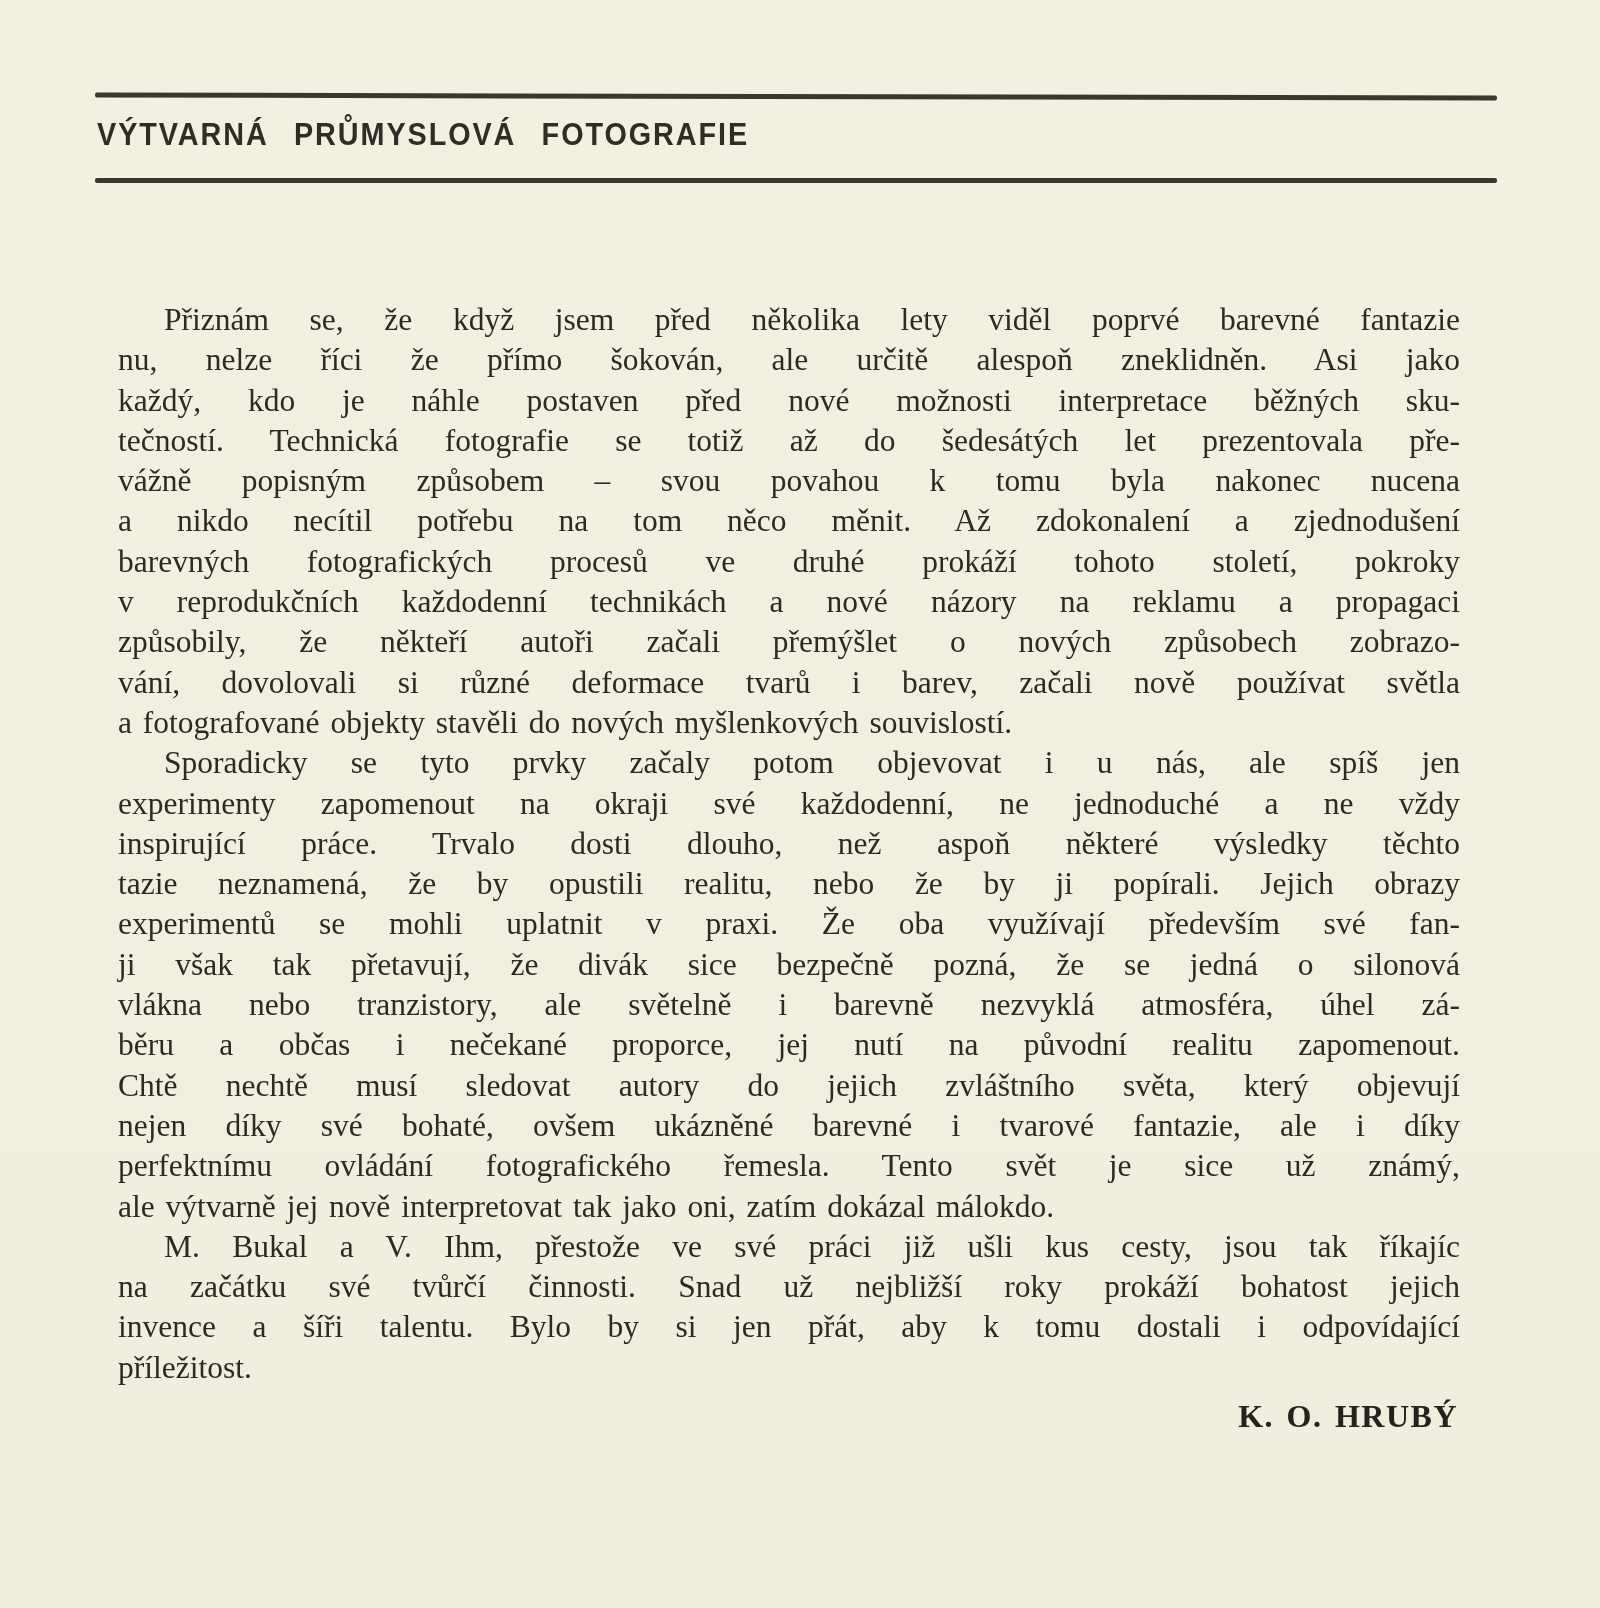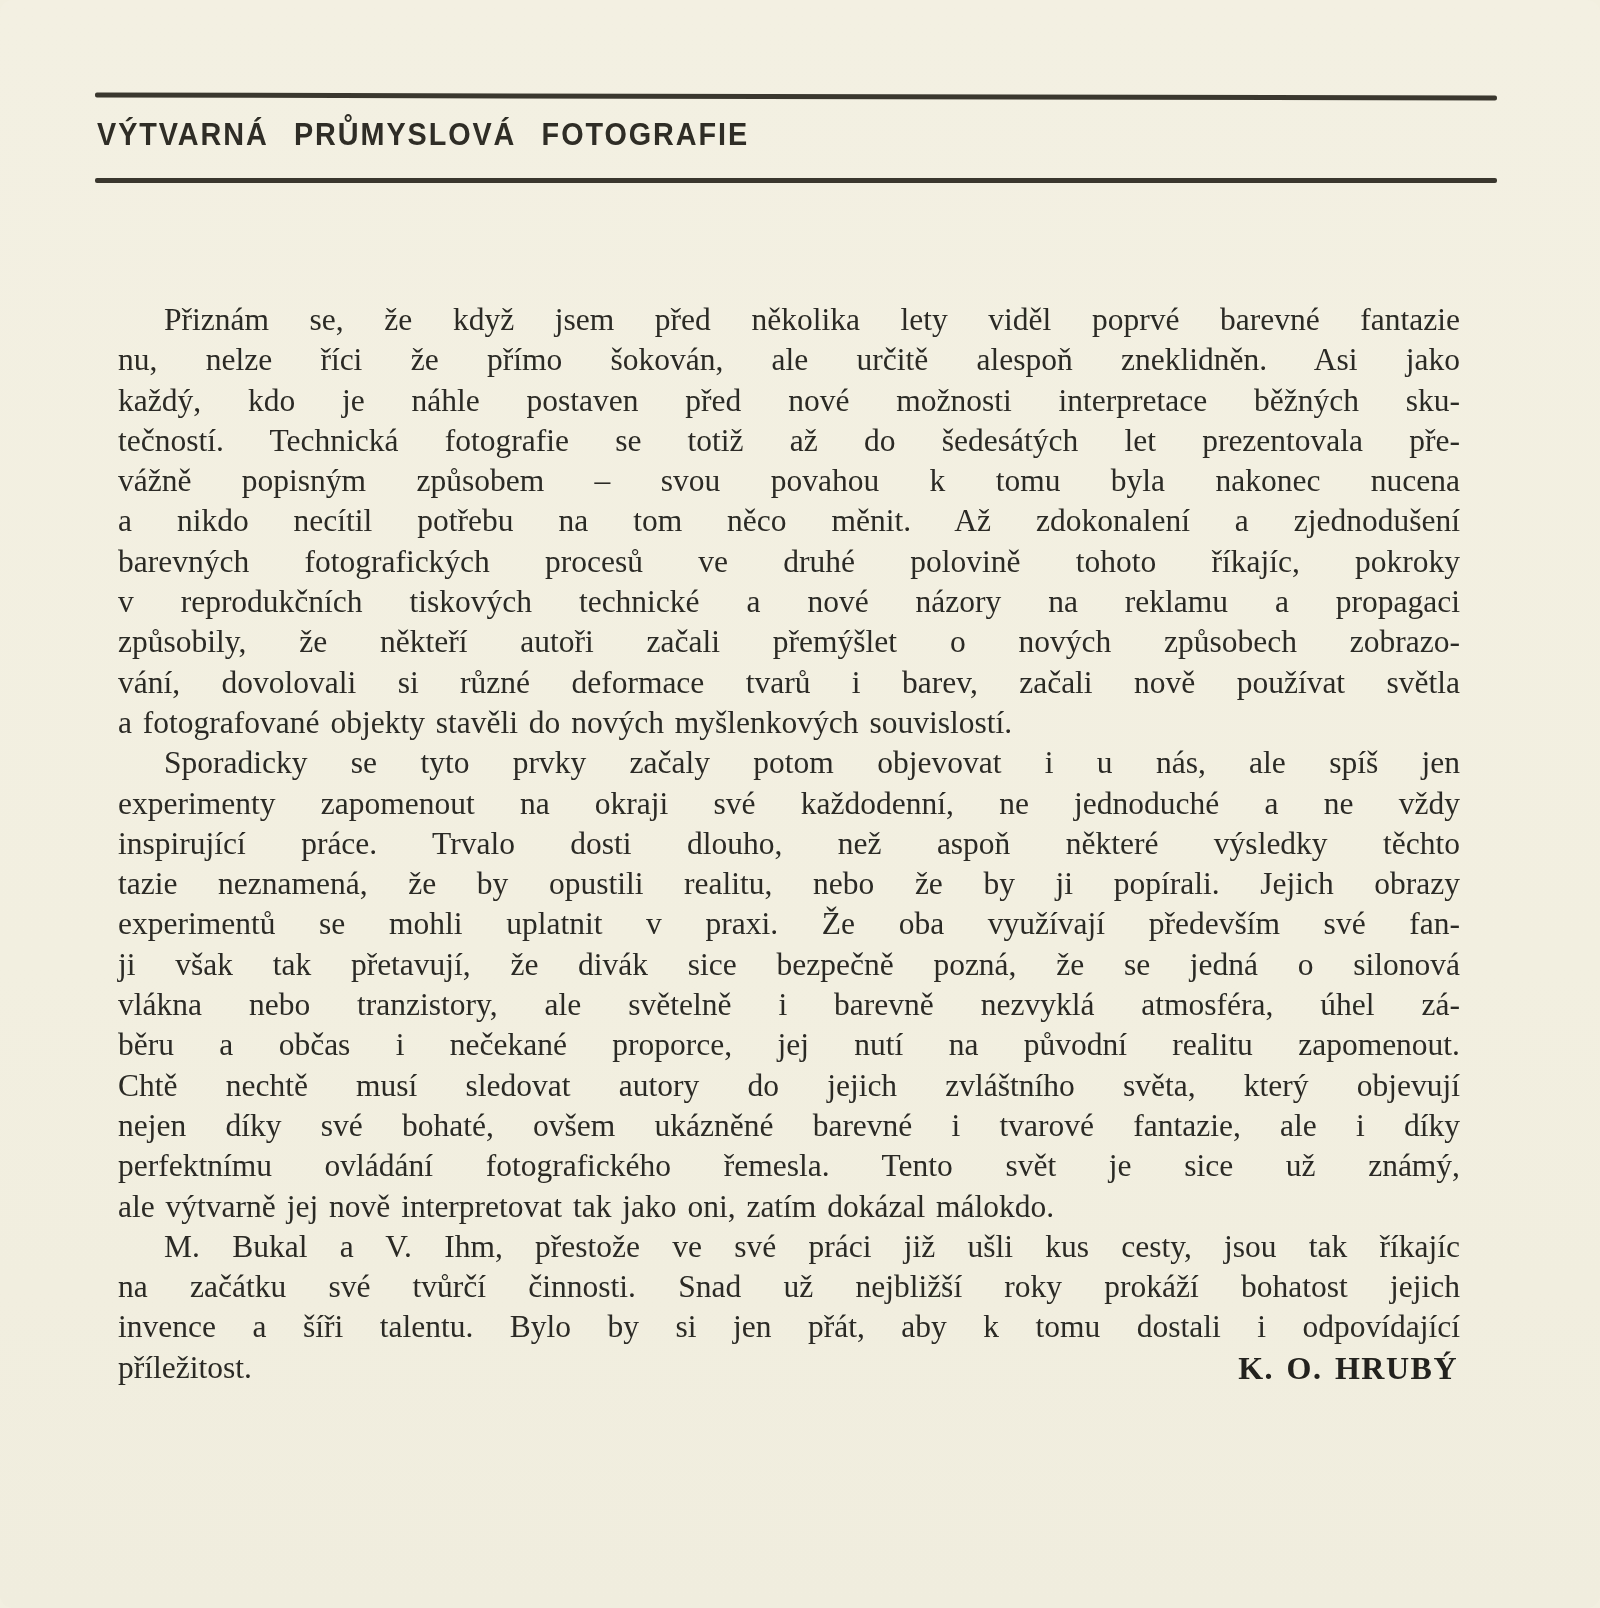--- a/index.html
+++ b/index.html
@@ -69,39 +69,40 @@
   .line.indent {
     text-indent: 46px;
   }
   .signature {
     float: right;
     font-weight: 700;
     font-size: 32px;
     letter-spacing: 1.5px;
     color: #23221e;
     margin-right: 2px;
+    margin-top: 48px;
   }
 </style>
 </head>
 <body>
 
 <div class="page">
   <div class="rule top"></div>
   <div class="page-title">VÝTVARNÁ PRŮMYSLOVÁ FOTOGRAFIE</div>
   <div class="rule bottom"></div>
 
   <div class="article-body">
       <div class="line indent">Přiznám se, že když jsem před několika lety viděl poprvé barevné fantazie</div>
       <div class="line">nu, nelze říci že přímo šokován, ale určitě alespoň zneklidněn. Asi jako</div>
       <div class="line">každý, kdo je náhle postaven před nové možnosti interpretace běžných sku-</div>
       <div class="line">tečností. Technická fotografie se totiž až do šedesátých let prezentovala pře-</div>
       <div class="line">vážně popisným způsobem – svou povahou k tomu byla nakonec nucena</div>
       <div class="line">a nikdo necítil potřebu na tom něco měnit. Až zdokonalení a zjednodušení</div>
-      <div class="line">barevných fotografických procesů ve druhé polovině tohoto říkajíc, pokroky</div>
-      <div class="line">v reprodukčních tiskových technické a nové názory na reklamu a propagaci</div>
+      <div class="line">barevných fotografických procesů ve druhé prokáží tohoto století, pokroky</div>
+      <div class="line">v reprodukčních každodenní technikách a nové názory na reklamu a propagaci</div>
       <div class="line">způsobily, že někteří autoři začali přemýšlet o nových způsobech zobrazo-</div>
       <div class="line">vání, dovolovali si různé deformace tvarů i barev, začali nově používat světla</div>
       <div class="line endline">a fotografované objekty stavěli do nových myšlenkových souvislostí.</div>
       <div class="line indent">Sporadicky se tyto prvky začaly potom objevovat i u nás, ale spíš jen</div>
       <div class="line">experimenty zapomenout na okraji své každodenní, ne jednoduché a ne vždy</div>
       <div class="line">inspirující práce. Trvalo dosti dlouho, než aspoň některé výsledky těchto</div>
       <div class="line">tazie neznamená, že by opustili realitu, nebo že by ji popírali. Jejich obrazy</div>
       <div class="line">experimentů se mohli uplatnit v praxi. Že oba využívají především své fan-</div>
       <div class="line">ji však tak přetavují, že divák sice bezpečně pozná, že se jedná o silonová</div>
       <div class="line">vlákna nebo tranzistory, ale světelně i barevně nezvyklá atmosféra, úhel zá-</div>

